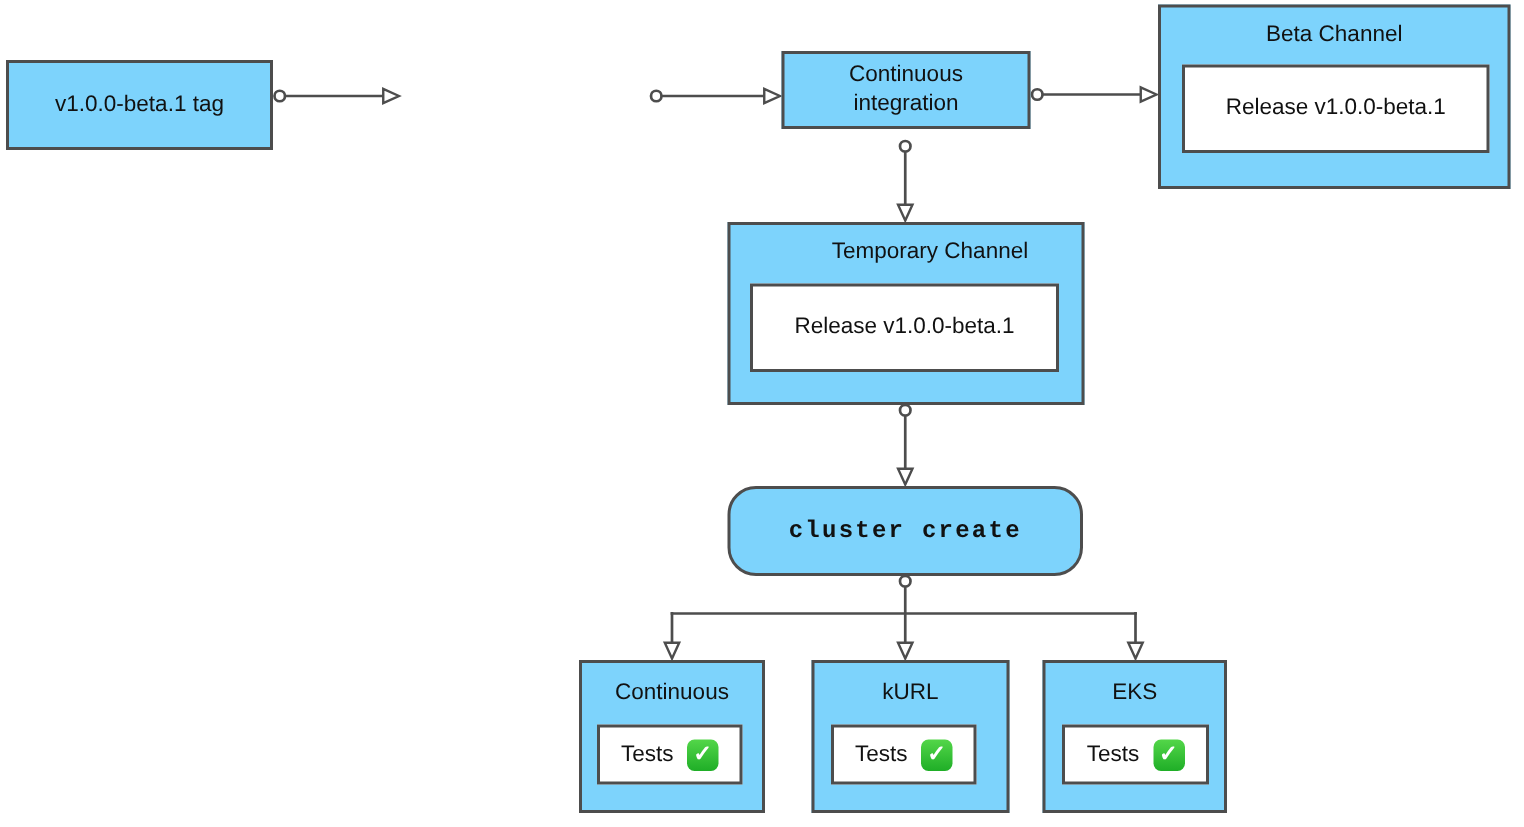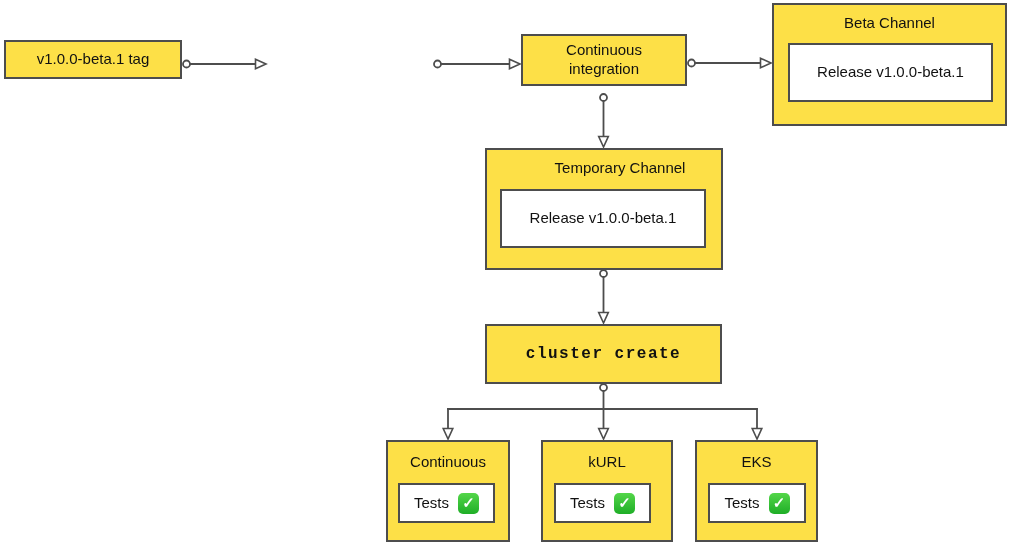--- a/index.html
+++ b/index.html
@@ -41,21 +41,21 @@
   }
   .wires polygon {
     stroke: var(--stroke);
     stroke-width: 1.6;
     fill: #ffffff;
     stroke-linejoin: miter;
   }
   .node {
     position: absolute;
     box-sizing: border-box;
-    background: #fde047;
+    background: #7dd3fc;
     border: 2px solid var(--stroke);
     color: var(--text);
     font-size: 15px;
     line-height: 1.25;
     display: flex;
     align-items: center;
     justify-content: center;
     text-align: center;
   }
   .node.container-node {
@@ -77,20 +77,21 @@
     justify-content: center;
     text-align: right;
     font-size: 15px;
     color: var(--text);
   }
   .mono-node {
     font-family: "Liberation Mono", monospace;
     font-weight: bold;
     font-size: 16px;
     letter-spacing: 1.5px;
+    border-radius: 19px;
   }
   .tests-box {
     gap: 9px;
   }
   .check {
     width: 21px;
     height: 21px;
     border-radius: 5px;
     background: linear-gradient(180deg, var(--check-green-top), var(--check-green-bottom));
     color: #ffffff;
@@ -139,21 +140,21 @@
       <line x1="447.1" y1="409" x2="757.9" y2="409"></line>
       <line x1="448" y1="408" x2="448" y2="429"></line>
       <line x1="603.5" y1="409" x2="603.5" y2="429"></line>
       <line x1="757" y1="408" x2="757" y2="429"></line>
       <polygon points="448,439 443.2,428.5 452.8,428.5"></polygon>
       <polygon points="603.5,439 598.7,428.5 608.3,428.5"></polygon>
       <polygon points="757,439 752.2,428.5 761.8,428.5"></polygon>
     </g>
   </svg>
 
-  <div class="node" style="left:4px; top:40px; width:178px; height:39px;">
+  <div class="node" style="left:4px; top:40px; width:178px; height:60px;">
     <span>v1.0.0-beta.1 tag</span>
   </div>
 
 
   <div class="node" style="left:521px; top:34px; width:166px; height:52px; padding:0 20px;">
     <span>Continuous integration</span>
   </div>
 
   <div class="node container-node" style="left:772px; top:3px; width:235px; height:123px;">
     <div class="container-title" style="height:36px;">Beta Channel</div>

